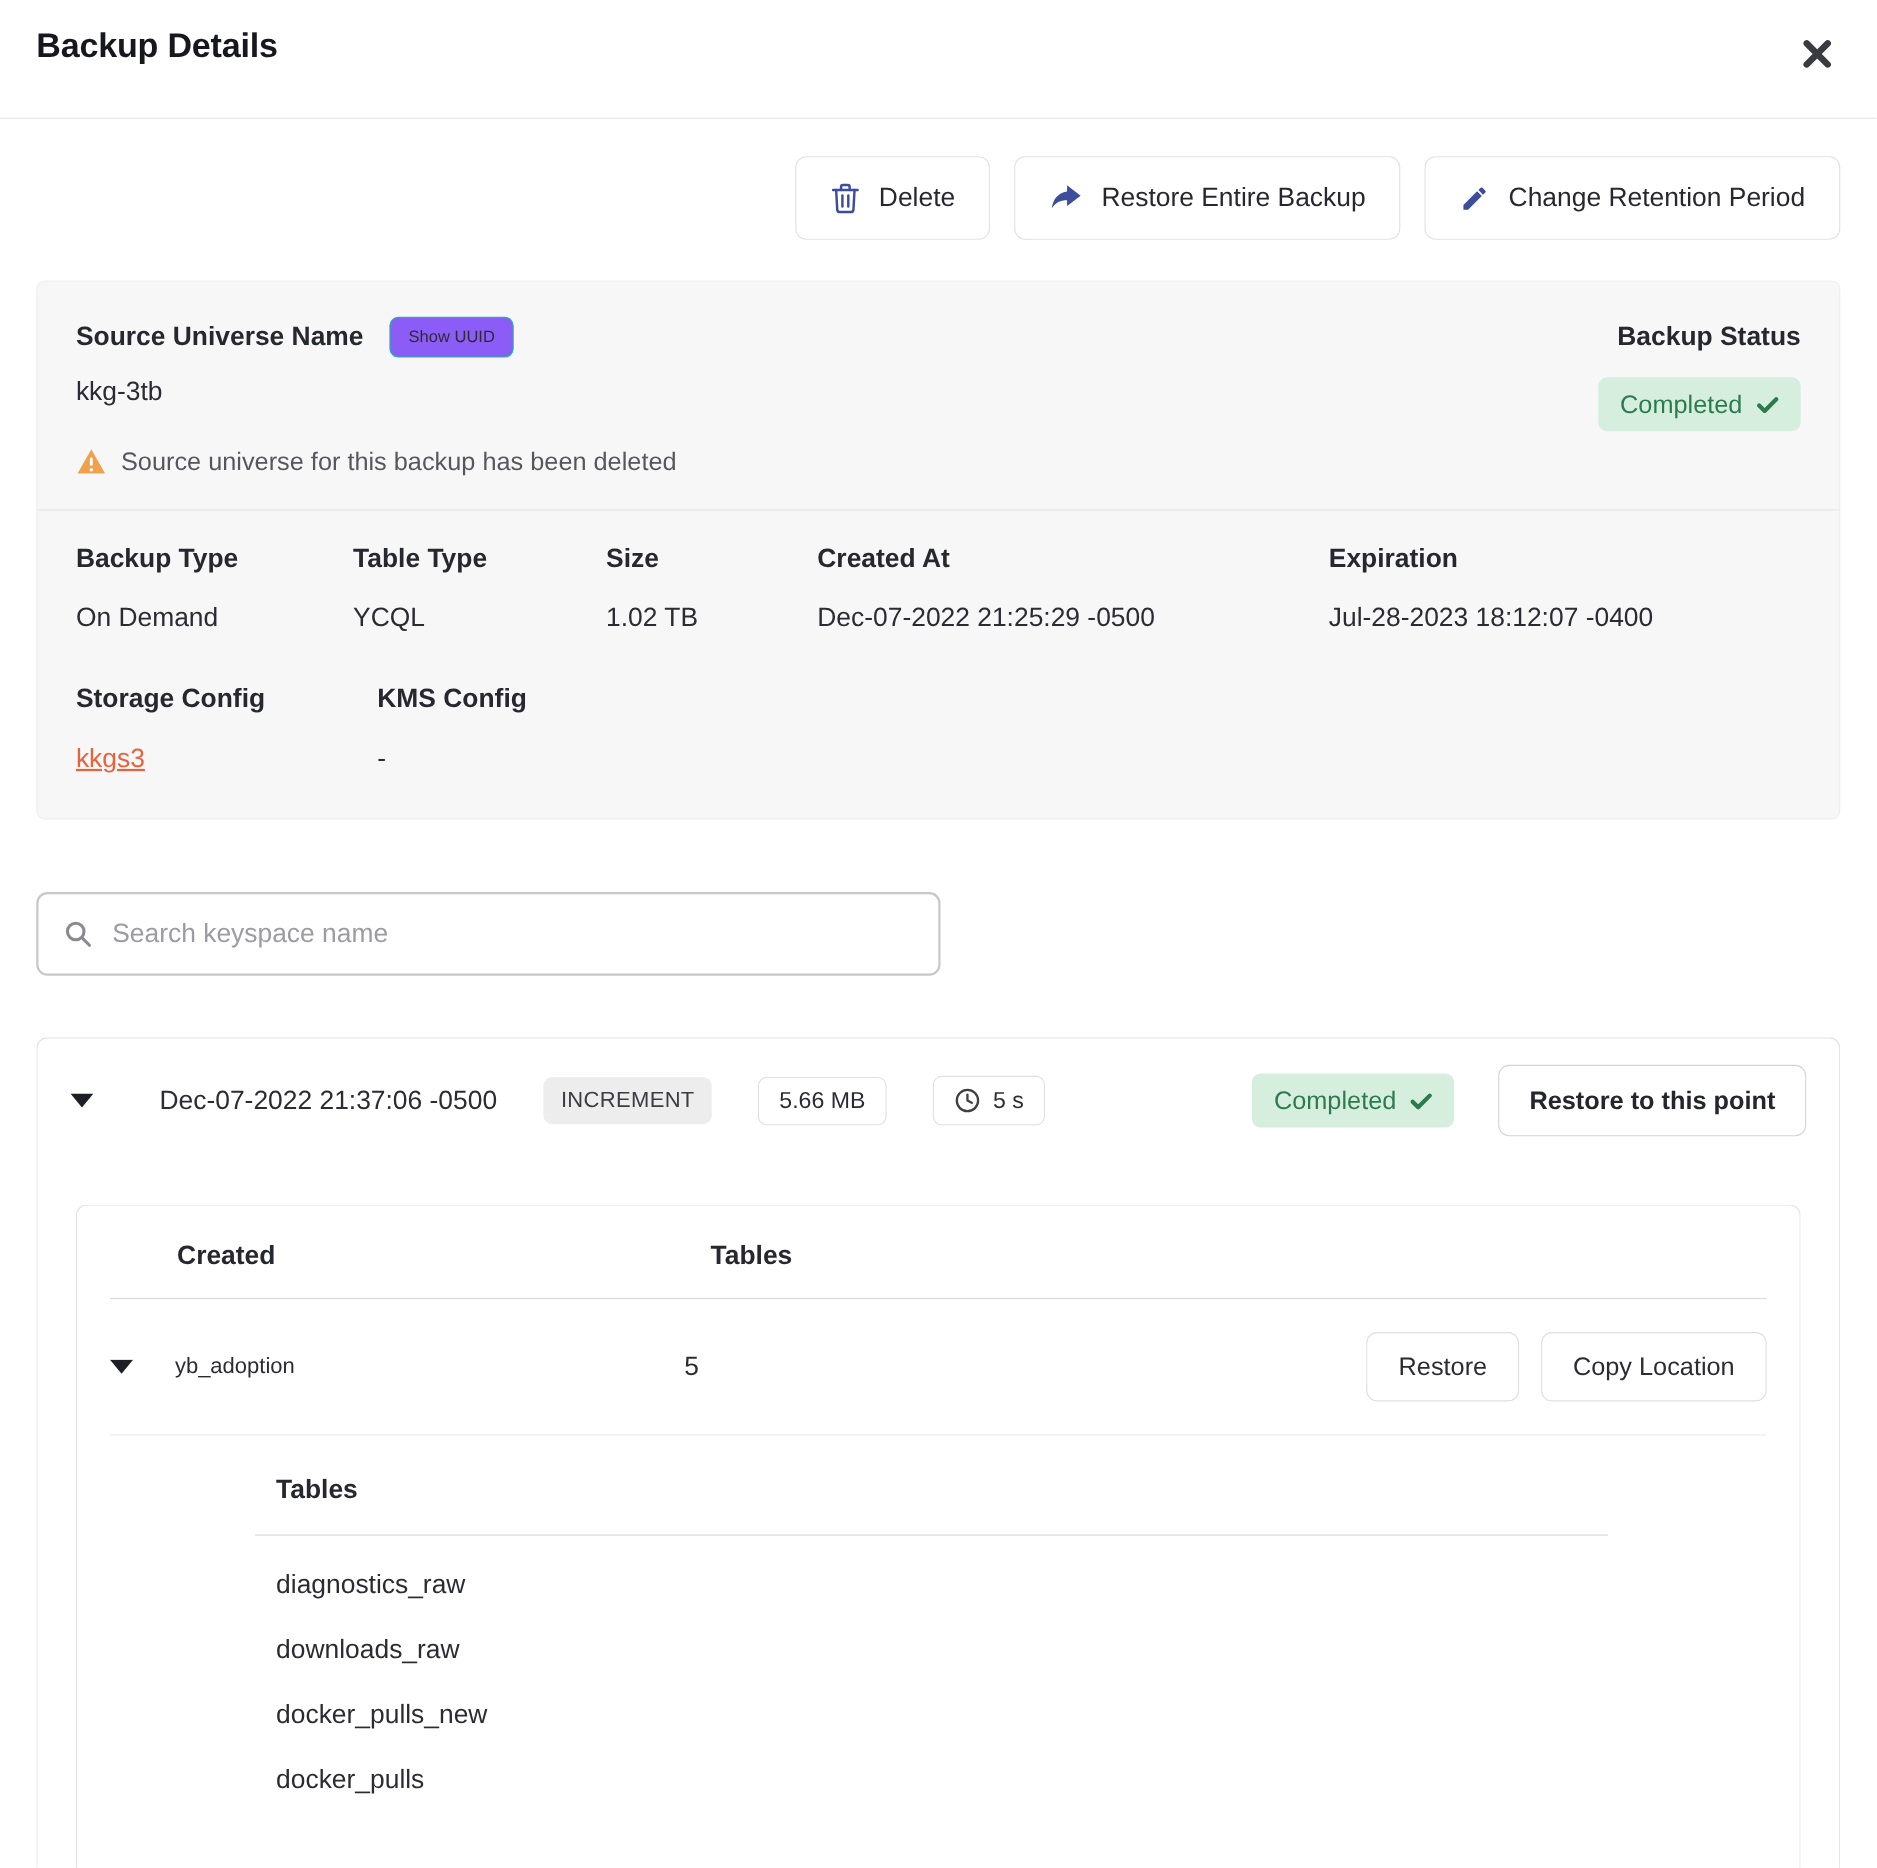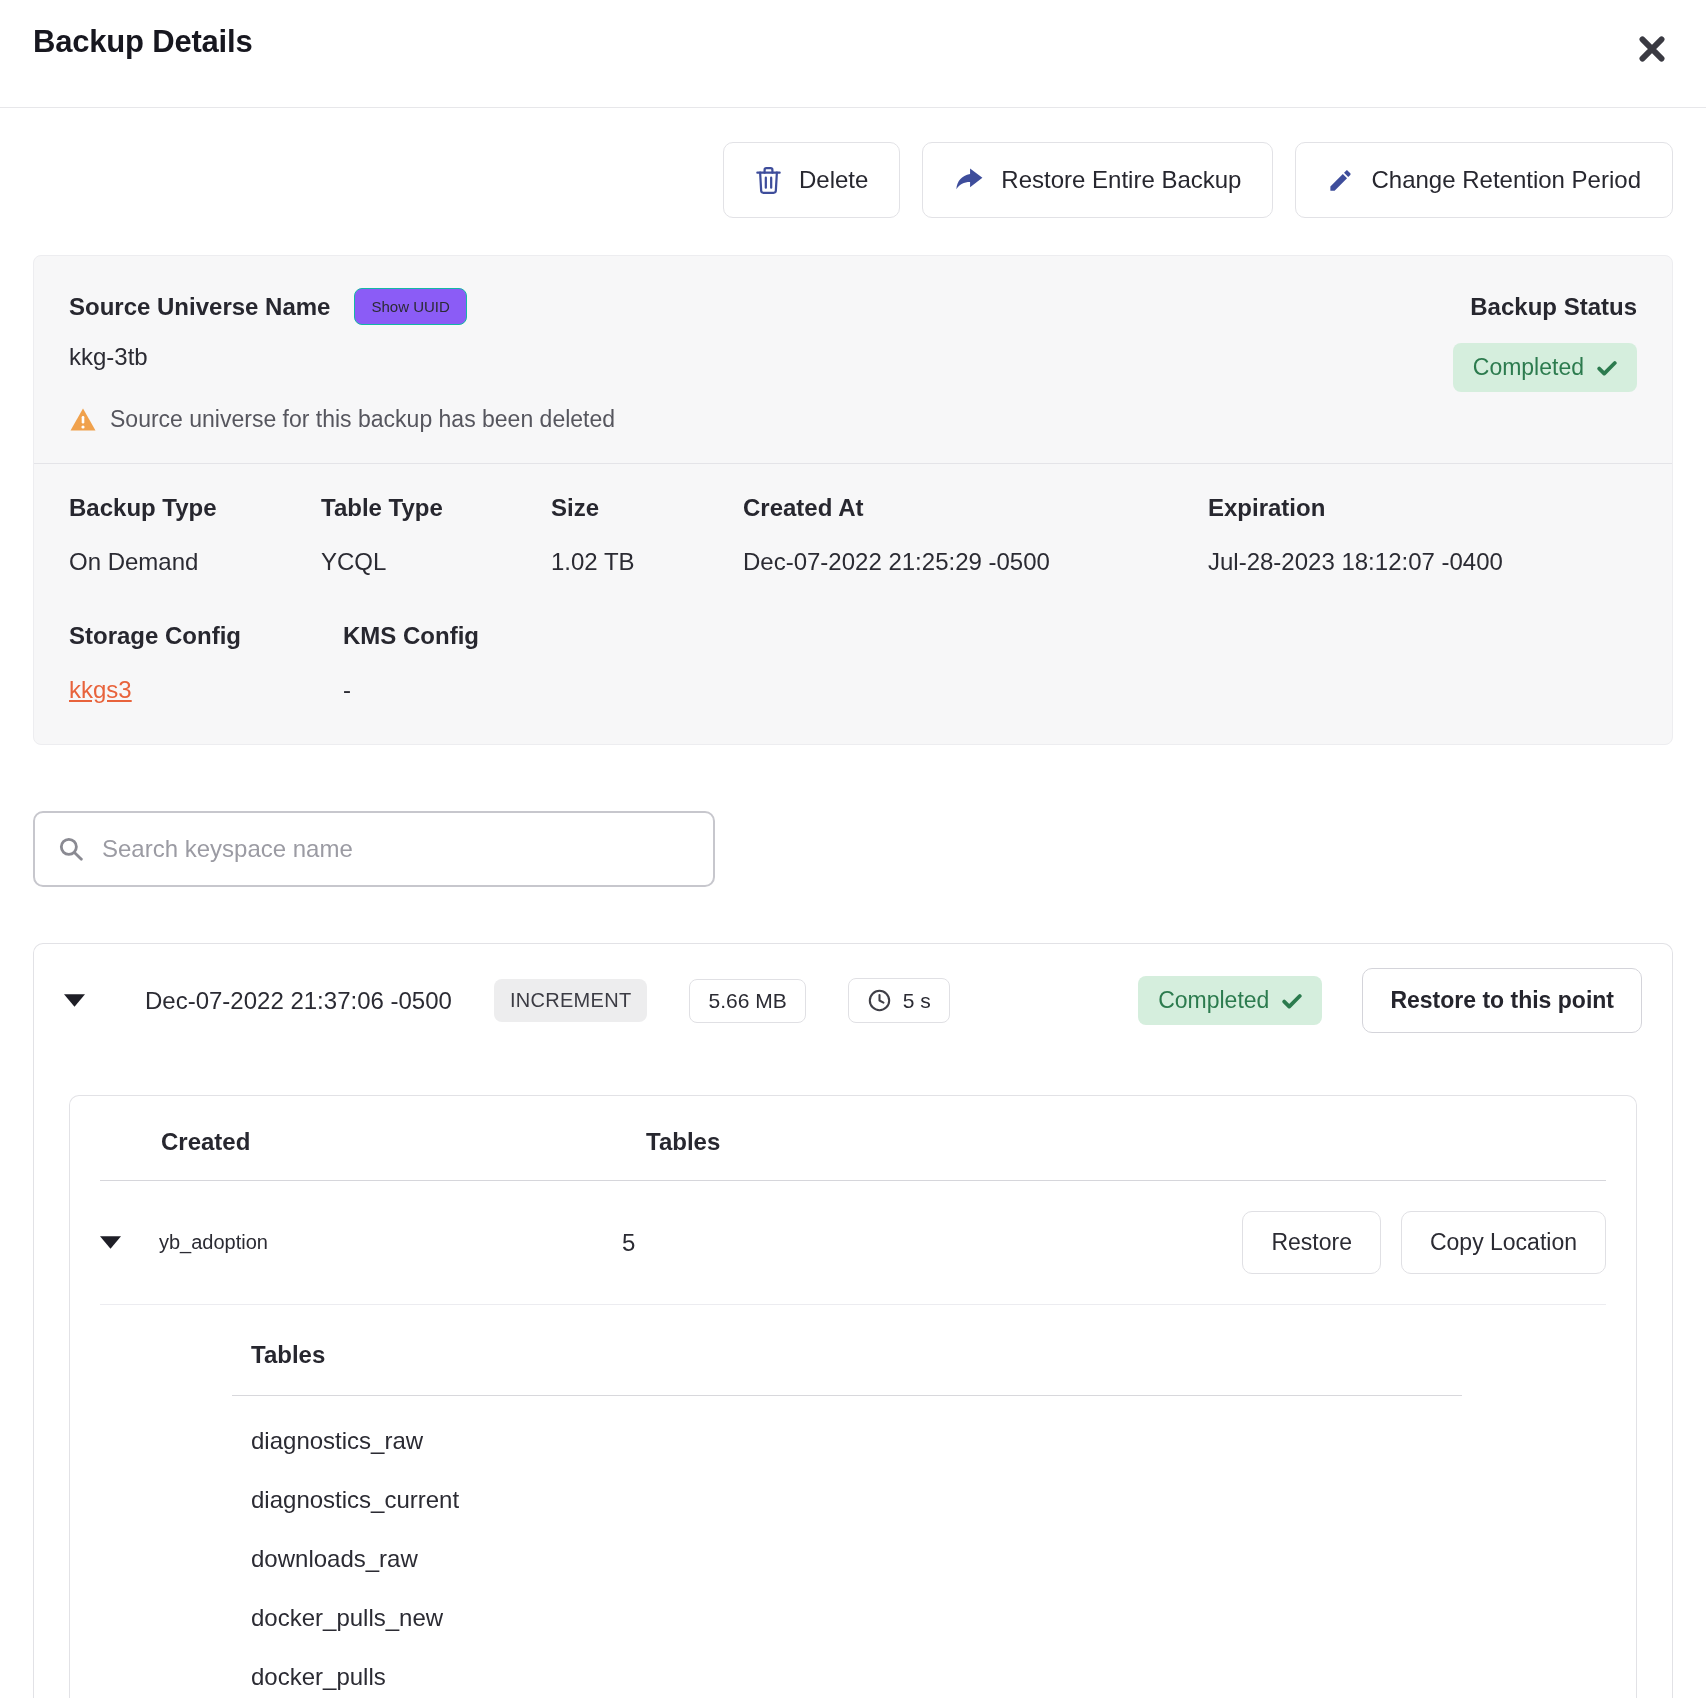--- a/index.html
+++ b/index.html
@@ -38,21 +38,21 @@
   .fields { padding:30px 35px 40px; }
   .frow { display:flex; }
   .frow2 { margin-top:46px; }
   .fcol .lbl { display:block; margin-bottom:26px; }
   .fval { font-size:24px; color:#2b2b33; }
   .fc1 { width:252px; } .fc2 { width:230px; } .fc3 { width:192px; } .fc4 { width:465px; } .fc5 { flex:1; }
   .sc1 { width:274px; }
   .cfg-link { color:#e8633c; text-decoration:underline; cursor:pointer; }
 
   
-  .search { margin:66px 33px 0; width:682px; height:76px; border:2px solid #c7c7cd;
+  .search { margin:66px 33px 0; width:822px; height:76px; border:2px solid #c7c7cd;
     border-radius:10px; display:flex; align-items:center; gap:17px; padding:0 22px; background:#fff; }
   .search input { flex:1; border:none; outline:none; font-size:24px; color:#2b2b33;
     font-family:inherit; background:transparent; }
   .search input::placeholder { color:#9b9ba3; }
 
   
   .inc-card { margin:56px 33px 0; height:765px; border:1px solid #e2e2e6; border-bottom:none;
     border-radius:10px 10px 0 0; overflow:hidden; }
   .inc-hdr { display:flex; align-items:center; padding:24px 30px;gap:16px; }
   .caret { background:none; border:none; cursor:pointer; display:flex; align-items:center; padding:0; }
@@ -263,21 +263,20 @@
         <span class="spacer"></span>
         <button class="btn-sm">Restore</button>
         <button class="btn-sm">Copy Location</button>
       </div>
       <div class="ks-row-div"></div>
 
       <div class="tables-sec">
         <span class="lbl">Tables</span>
         <div class="tables-div"></div>
         <div class="tname">diagnostics_raw</div>
-        <div class="tname">diagnostics_current</div>
         <div class="tname">downloads_raw</div>
         <div class="tname">docker_pulls_new</div>
         <div class="tname">docker_pulls</div>
       </div>
     </div>
   </div>
 
 </div>
 
 </body></html>

